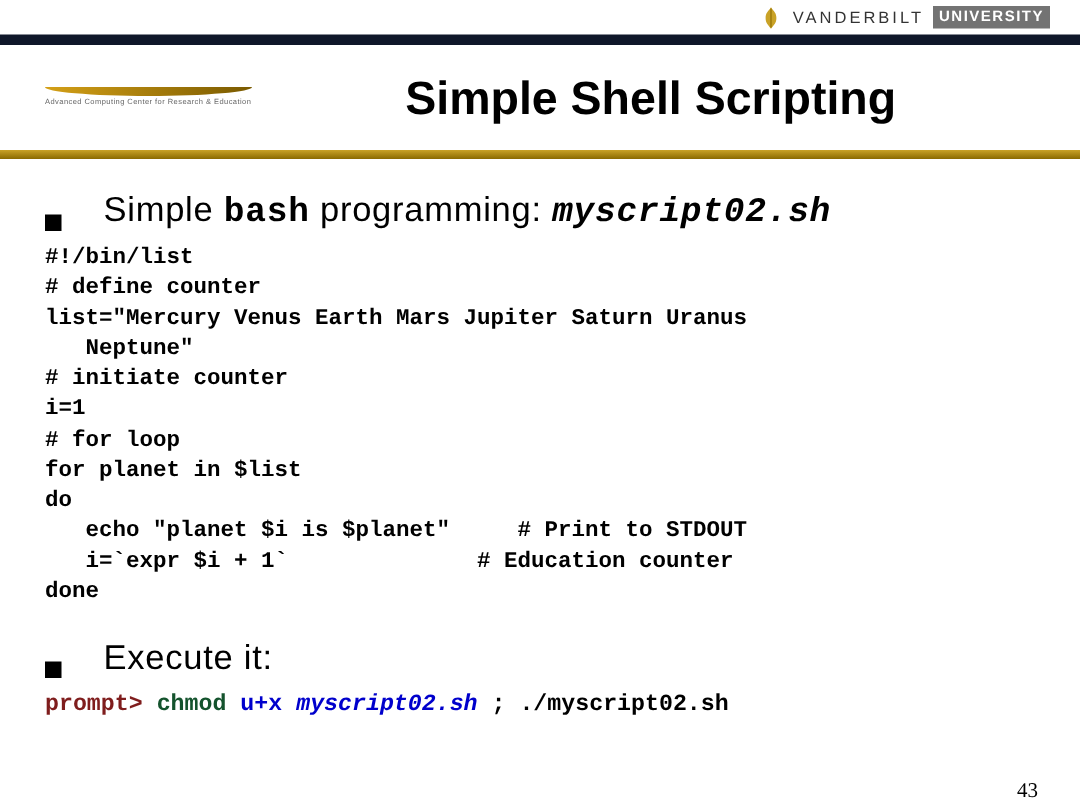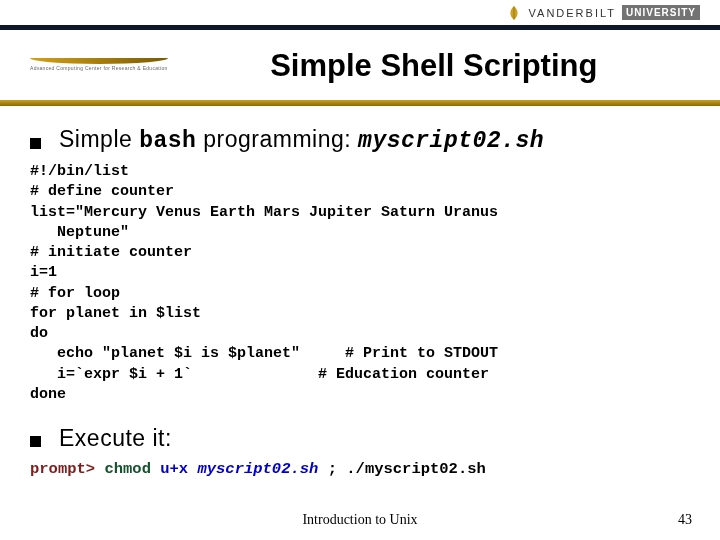--- a/index.html
+++ b/index.html
@@ -12,21 +12,21 @@
     overflow: hidden;
   }
   .top-banner {
     width: 100%;
     height: 30px;
     background: #fff;
     display: flex;
     justify-content: flex-end;
     align-items: center;
     padding-right: 20px;
-    border-bottom: 5px solid #0f172a;
+    border-bottom: 7px solid #0f172a;
   }
   .vanderbilt {
     display: flex;
     align-items: center;
     gap: 6px;
   }
   .vanderbilt-logo {
     width: 18px;
     height: 18px;
   }
@@ -93,22 +93,22 @@
     width: 100%;
     height: 6px;
     background: linear-gradient(180deg, #c9a227 0%, #8a6a00 100%);
     margin-top: -2px;
   }
   .content {
     padding: 20px 30px 0 30px;
   }
   .bullet-line {
     display: flex;
-    align-items: center;
-    gap: 18px;
+    align-items: flex-end;
+    gap: 28px;
     margin-bottom: 8px;
   }
   .bullet-sq {
     width: 11px;
     height: 11px;
     background: #000;
     flex-shrink: 0;
     margin-top: 6px;
   }
   .bullet-text {
@@ -211,15 +211,14 @@
     <div class="bullet-text">Execute it:</div>
   </div>
 
   <div class="exec-line">
     <span class="clr-green">prompt&gt; </span><span class="clr-red">chmod </span><span class="clr-blue">u+x</span><span> </span><span class="ital clr-blue">myscript02.sh</span><span> ; </span><span>./myscript02.sh</span>
   </div>
 
 </div>
 
 <div class="footer">
-  <span class="footer-title">Introduction to Unix</span>
   <span class="page-num">43</span>
 </div>
 
 </body></html>

